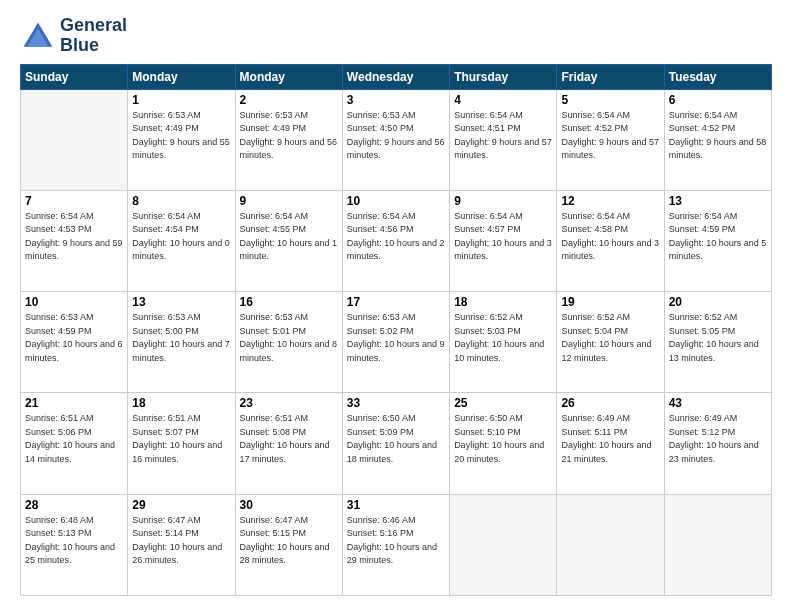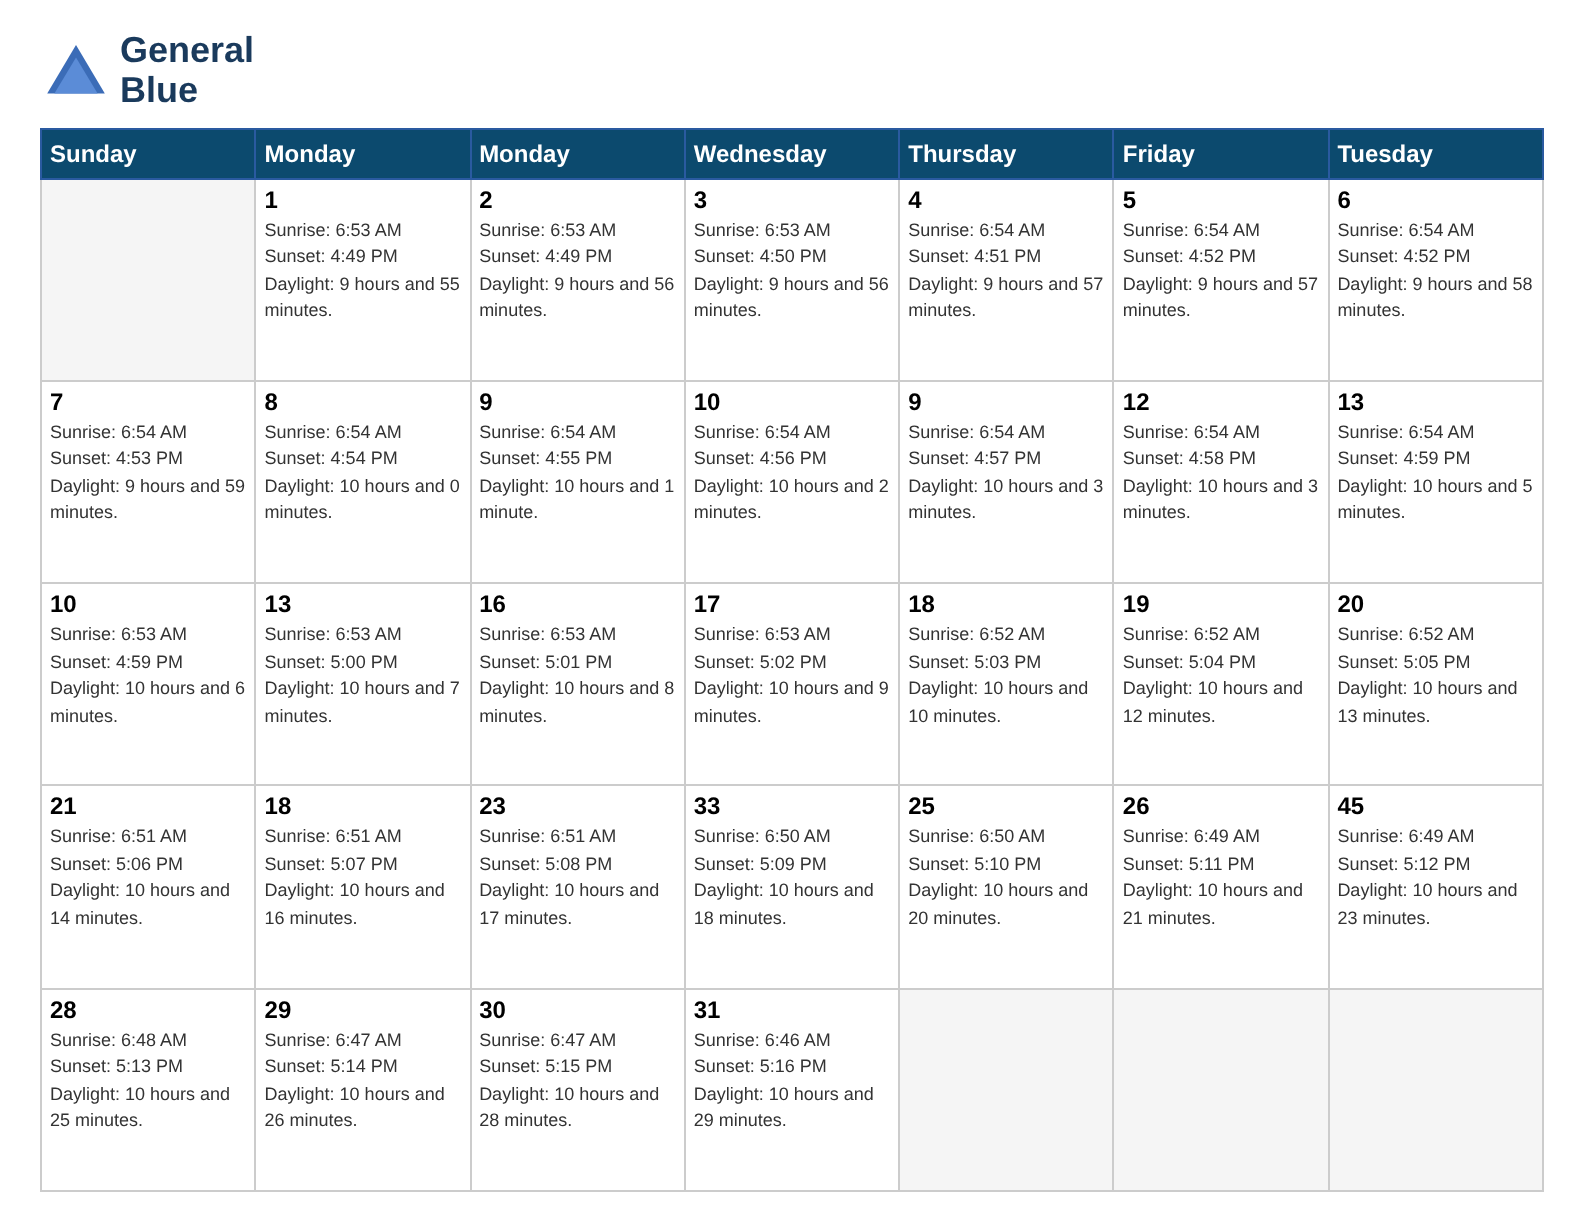--- a/index.html
+++ b/index.html
@@ -232,21 +232,21 @@
           </td>
           <td>
             <span class="day-num">25</span>
             <div class="day-info">Sunrise: 6:50 AM<br>Sunset: 5:10 PM<br>Daylight: 10 hours and 20 minutes.</div>
           </td>
           <td>
             <span class="day-num">26</span>
             <div class="day-info">Sunrise: 6:49 AM<br>Sunset: 5:11 PM<br>Daylight: 10 hours and 21 minutes.</div>
           </td>
           <td>
-            <span class="day-num">45</span>
+            <span class="day-num">43</span>
             <div class="day-info">Sunrise: 6:49 AM<br>Sunset: 5:12 PM<br>Daylight: 10 hours and 23 minutes.</div>
           </td>
         </tr>
         <tr class="week-row">
           <td>
             <span class="day-num">28</span>
             <div class="day-info">Sunrise: 6:48 AM<br>Sunset: 5:13 PM<br>Daylight: 10 hours and 25 minutes.</div>
           </td>
           <td>
             <span class="day-num">29</span>

